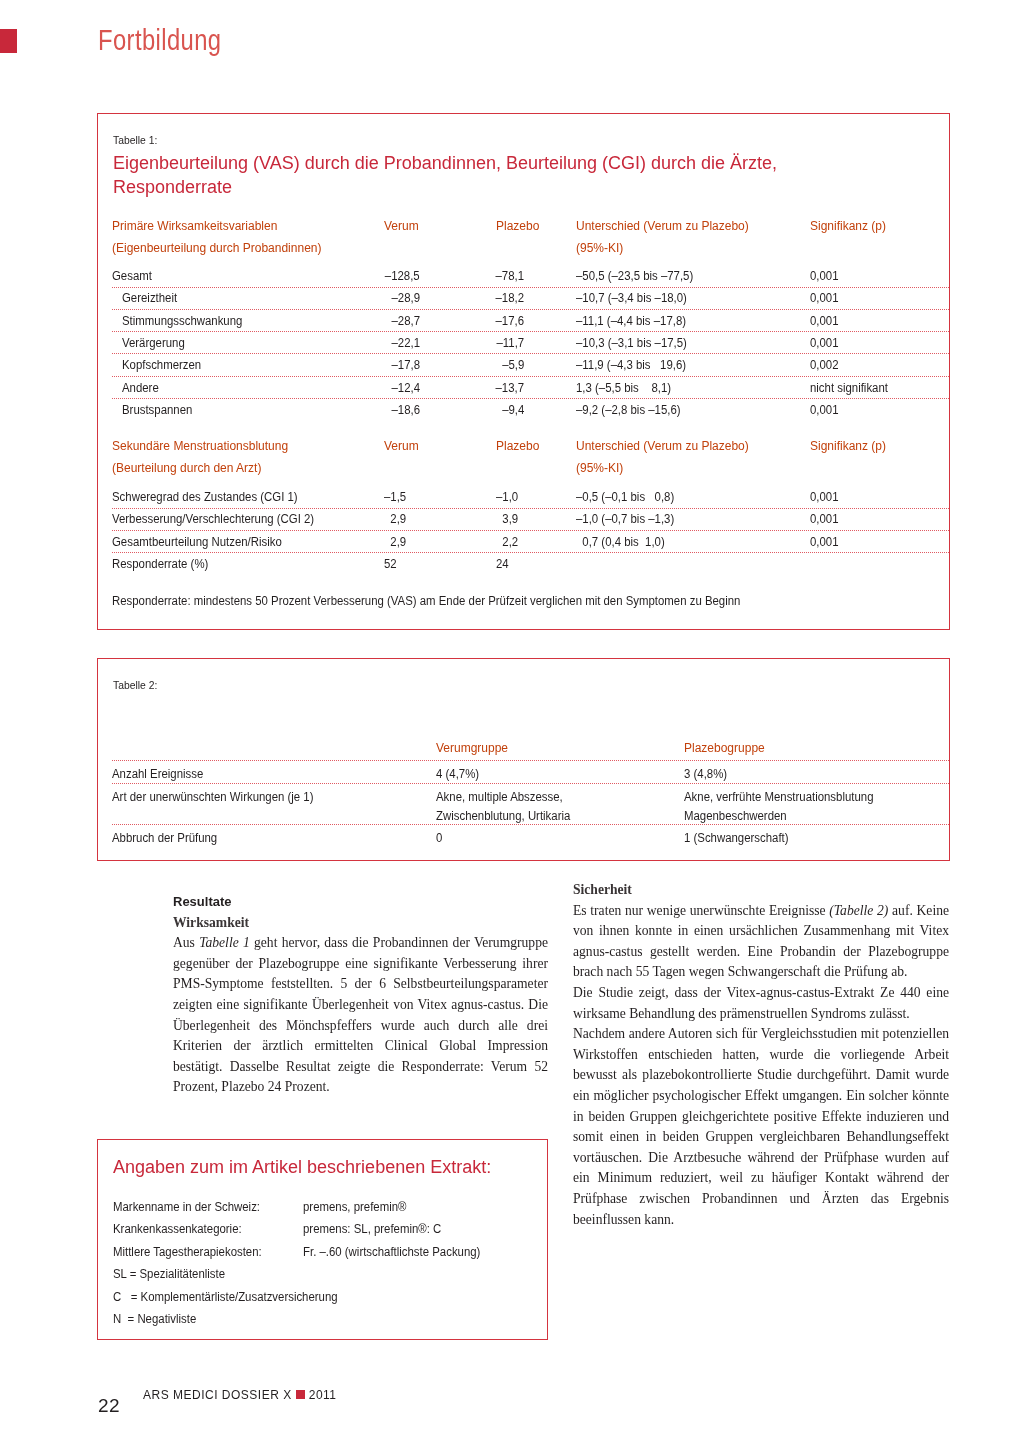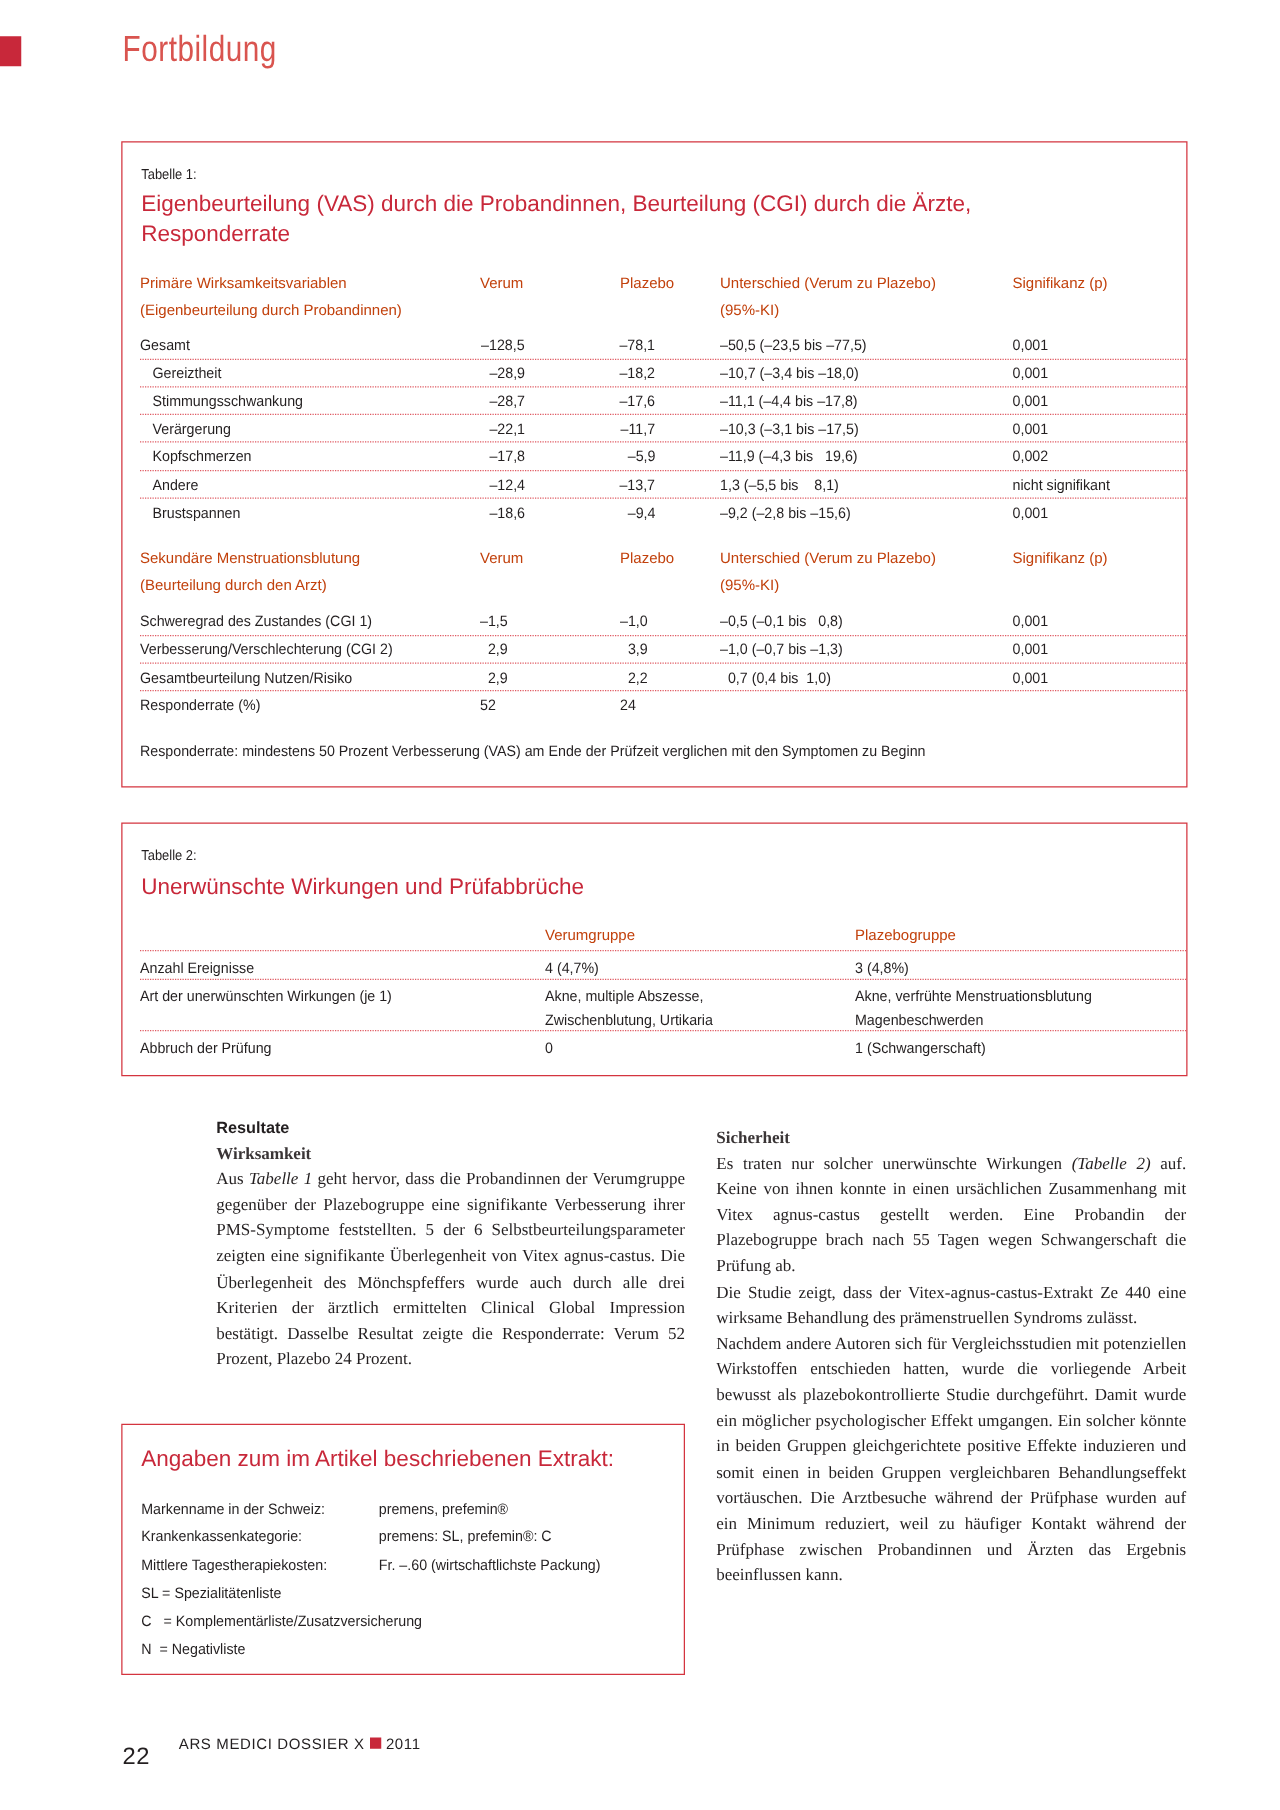--- a/index.html
+++ b/index.html
@@ -27,21 +27,21 @@
 
   .t2row { position: absolute; left: 14px; right: 0; font-size: 12px; border-bottom: 1.5px dotted #e05a62; }
   .t2row.nob { border-bottom: none; }
   .t2row span { position: absolute; top: 4px; line-height: 19px; white-space: pre; transform: scaleX(0.95); transform-origin: left top; }
 
   .col { position: absolute; font-family: "Liberation Serif", serif; font-size: 13.6px; line-height: 20.6px; color: #231f20; text-align: justify; }
   .col .h-sans { font-family: "Liberation Sans", sans-serif; font-size: 13px; font-weight: bold; }
   .col .h-serif { font-family: "Liberation Serif", serif; font-weight: bold; color: #3a3536; }
   .col p { margin: 0; }
   #col-left { left: 173px; top: 892px; width: 375px; }
-  #col-right { left: 573px; top: 900px; width: 376px; }
+  #col-right { left: 573px; top: 880px; width: 376px; }
 
   .ex-title { position: absolute; left: 15px; top: 17px; font-size: 18px; color: #c8283a; }
   .ex-row { position: absolute; left: 15px; font-size: 12px; white-space: pre; transform: scaleX(0.95); transform-origin: left top; }
   .ex-row .v { position: absolute; left: 200px; }
 
   .footer { position: absolute; top: 1388px; left: 98px; font-size: 12px; letter-spacing: 0.5px; color: #231f20; }
   .footer .pnum { position: absolute; left: 0; top: -5px; font-size: 19px; margin-top: 12px; }
   .footer .pub { position: absolute; left: 45px; top: 0; white-space: nowrap; }
   .footer .sq { display: inline-block; width: 9px; height: 9px; background: #c8283a; margin: 0 4px; vertical-align: 0px; }
 </style>
@@ -153,21 +153,20 @@
         <span style="left: 464px;"></span>
         <span style="left: 698px;"></span>
       </div>
     </div>
 
   <div class="note">Responderrate: mindestens 50 Prozent Verbesserung (VAS) am Ende der Prüfzeit verglichen mit den Symptomen zu Beginn</div>
 </div>
 
 <div class="box" id="table2">
   <div class="tlabel" style="left:15px;top:20px;">Tabelle 2:</div>
-  <div class="ttitle" style="left:15px;top:38px;">Unerwünschte Wirkungen und Prüfabbrüche</div>
   <div class="hdr" style="left:338px;top:78px;">Verumgruppe</div>
   <div class="hdr" style="left:586px;top:78px;">Plazebogruppe</div>
   <div class="topline" style="top:101px;"></div>
   <div id="t2-rows">
       <div class="t2row" style="top: 102px; height: 22.5px;">
         <span style="left: 0px;">Anzahl Ereignisse</span>
         <span style="left: 324px;">4 (4,7%)</span>
         <span style="left: 572px;">3 (4,8%)</span>
       </div>
       <div class="t2row" style="top: 124.5px; height: 41px;">
@@ -186,21 +185,21 @@
 </div>
 
 <div class="col" id="col-left">
   <div class="h-sans">Resultate</div>
   <div class="h-serif">Wirksamkeit</div>
   <p><span>Aus </span><i>Tabelle 1</i><span> geht hervor, dass die Probandinnen der Verumgruppe gegenüber der Plazebogruppe eine signifikante Verbesserung ihrer PMS-Symptome feststellten. 5 der 6 Selbstbeurteilungsparameter zeigten eine signifikante Überlegenheit von Vitex agnus-castus. Die Überlegenheit des Mönchspfeffers wurde auch durch alle drei Kriterien der ärztlich ermittelten Clinical Global Impression bestätigt. Dasselbe Resultat zeigte die Responderrate: Verum 52 Prozent, Plazebo 24 Prozent.</span></p>
 </div>
 
 <div class="col" id="col-right">
   <div class="h-serif">Sicherheit</div>
-  <p><span>Es traten nur solcher unerwünschte Wirkungen </span><i>(Tabelle 2)</i><span> auf. Keine von ihnen konnte in einen ursächlichen Zusammenhang mit Vitex agnus-castus gestellt werden. Eine Probandin der Plazebogruppe brach nach 55 Tagen wegen Schwangerschaft die Prüfung ab.</span></p>
+  <p><span>Es traten nur wenige unerwünschte Ereignisse </span><i>(Tabelle 2)</i><span> auf. Keine von ihnen konnte in einen ursächlichen Zusammenhang mit Vitex agnus-castus gestellt werden. Eine Probandin der Plazebogruppe brach nach 55 Tagen wegen Schwangerschaft die Prüfung ab.</span></p>
   <p>Die Studie zeigt, dass der Vitex-agnus-castus-Extrakt Ze 440 eine wirksame Behandlung des prämenstruellen Syndroms zulässt.</p>
   <p>Nachdem andere Autoren sich für Vergleichsstudien mit potenziellen Wirkstoffen entschieden hatten, wurde die vorliegende Arbeit bewusst als plazebokontrollierte Studie durchgeführt. Damit wurde ein möglicher psychologischer Effekt umgangen. Ein solcher könnte in beiden Gruppen gleichgerichtete positive Effekte induzieren und somit einen in beiden Gruppen vergleichbaren Behandlungseffekt vortäuschen. Die Arztbesuche während der Prüfphase wurden auf ein Minimum reduziert, weil zu häufiger Kontakt während der Prüfphase zwischen Probandinnen und Ärzten das Ergebnis beeinflussen kann.</p>
 </div>
 
 <div class="box" id="extract-box">
   <div class="ex-title">Angaben zum im Artikel beschriebenen Extrakt:</div>
   <div id="ex-rows">
       <div class="ex-row" style="top: 60px;"><span>Markenname in der Schweiz:</span><span class="v">premens, prefemin®</span></div>
       <div class="ex-row" style="top: 82.4px;"><span>Krankenkassenkategorie:</span><span class="v">premens: SL, prefemin®: C</span></div>
       <div class="ex-row" style="top: 104.8px;"><span>Mittlere Tagestherapiekosten:</span><span class="v">Fr. –.60 (wirtschaftlichste Packung)</span></div>

